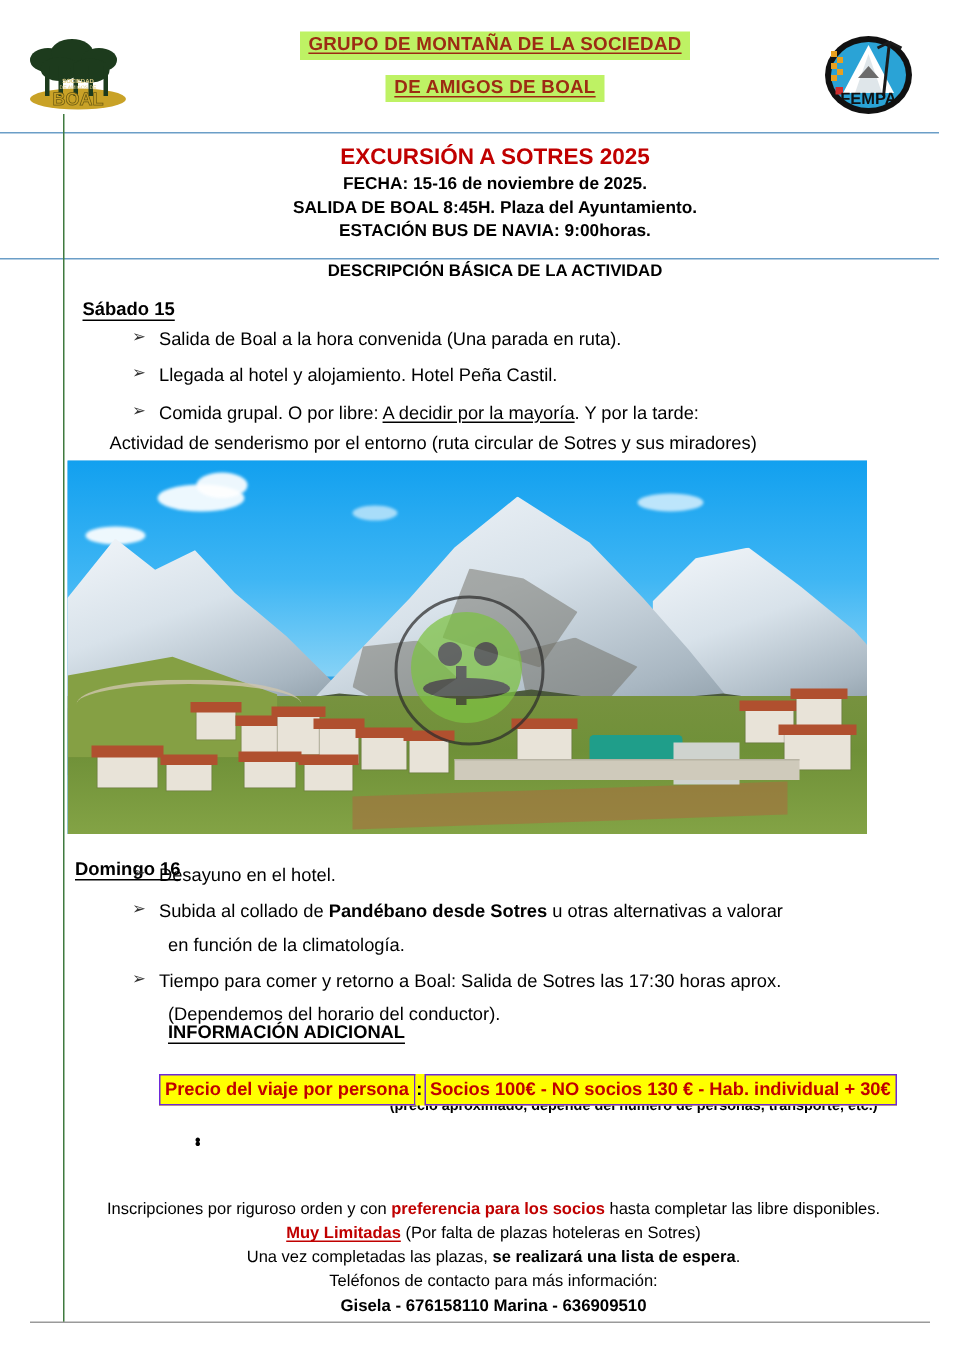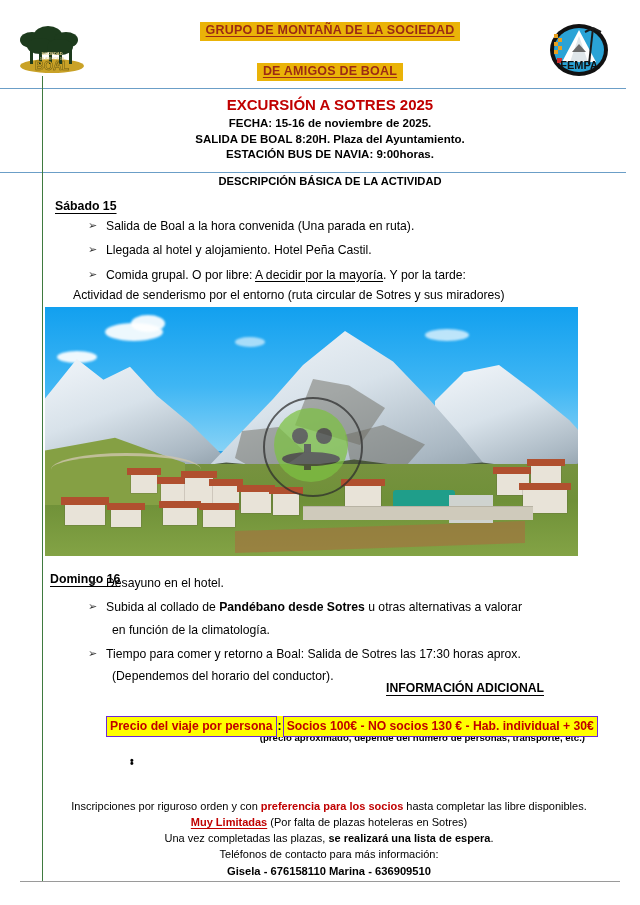--- a/index.html
+++ b/index.html
@@ -33,29 +33,29 @@
     width: 62px; height: 56px;
   }
   .org-title {
     position: absolute;
     left: 180px; top: 20px;
     width: 300px;
     text-align: center;
   }
   .org-title .line {
     display: inline-block;
-    background: #eab308;
+    background: #bef264;
     color: #9c2b13;
     font-weight: bold;
     font-size: 12.5px;
     letter-spacing: .2px;
     text-decoration: underline;
     text-underline-offset: 2px;
     padding: 1px 6px 2px 6px;
-    margin-bottom: 20px;
+    margin-bottom: 8px;
     line-height: 1.25;
   }
   .org-title .line2 { margin-top: 2px; }
 
   
   .rule-blue {
     position: absolute;
     left: 0;
     width: 626px;
     height: 0;
@@ -282,23 +282,23 @@
     background: #3c3c36;
   }
   .wm-d1 { left: 18px; top: 20px; width: 16px; height: 16px; }
   .wm-d2 { left: 42px; top: 20px; width: 16px; height: 16px; }
   .wm-bar { position: absolute; left: 30px; top: 36px; width: 7px; height: 26px; background: #3c3c36; }
   .wm-sweep { position: absolute; left: 8px; top: 44px; width: 58px; height: 14px; background: #3c3c36; border-radius: 50%; }
 
   
   .info-title {
     position: absolute;
-    left: 124px; top: 681px;
+    left: 112px; top: 681px;
     width: 420px;
-    text-align: right;
+    text-align: left;
     font-weight: bold;
     font-size: 12.2px;
     text-decoration: underline;
     text-underline-offset: 2.5px;
   }
   .info-sub {
     position: absolute;
     left: 55px; top: 732px;
     width: 530px;
     text-align: right;
@@ -424,21 +424,21 @@
 </div>
 
 <div class="rule-blue r1"></div>
 <div class="rule-blue r2"></div>
 <div class="vline-green"></div>
 <div class="rule-gray-bottom"></div>
 
 <div class="title-block">
   <div class="excursion-title">EXCURSIÓN A SOTRES 2025</div>
   <div class="title-line">FECHA: 15-16 de noviembre de 2025.</div>
-  <div class="title-line">SALIDA DE BOAL 8:20H. Plaza del Ayuntamiento.</div>
+  <div class="title-line">SALIDA DE BOAL 8:45H. Plaza del Ayuntamiento.</div>
   <div class="title-line">ESTACIÓN BUS DE NAVIA: 9:00horas.</div>
 </div>
 
 <div class="section-heading">DESCRIPCIÓN BÁSICA DE LA ACTIVIDAD</div>
 
 <div class="day-heading" id="day-sat">Sábado 15</div>
 
 <ul class="bullets" id="sat-list">
   <li>
     <span class="arrow">➢</span>

